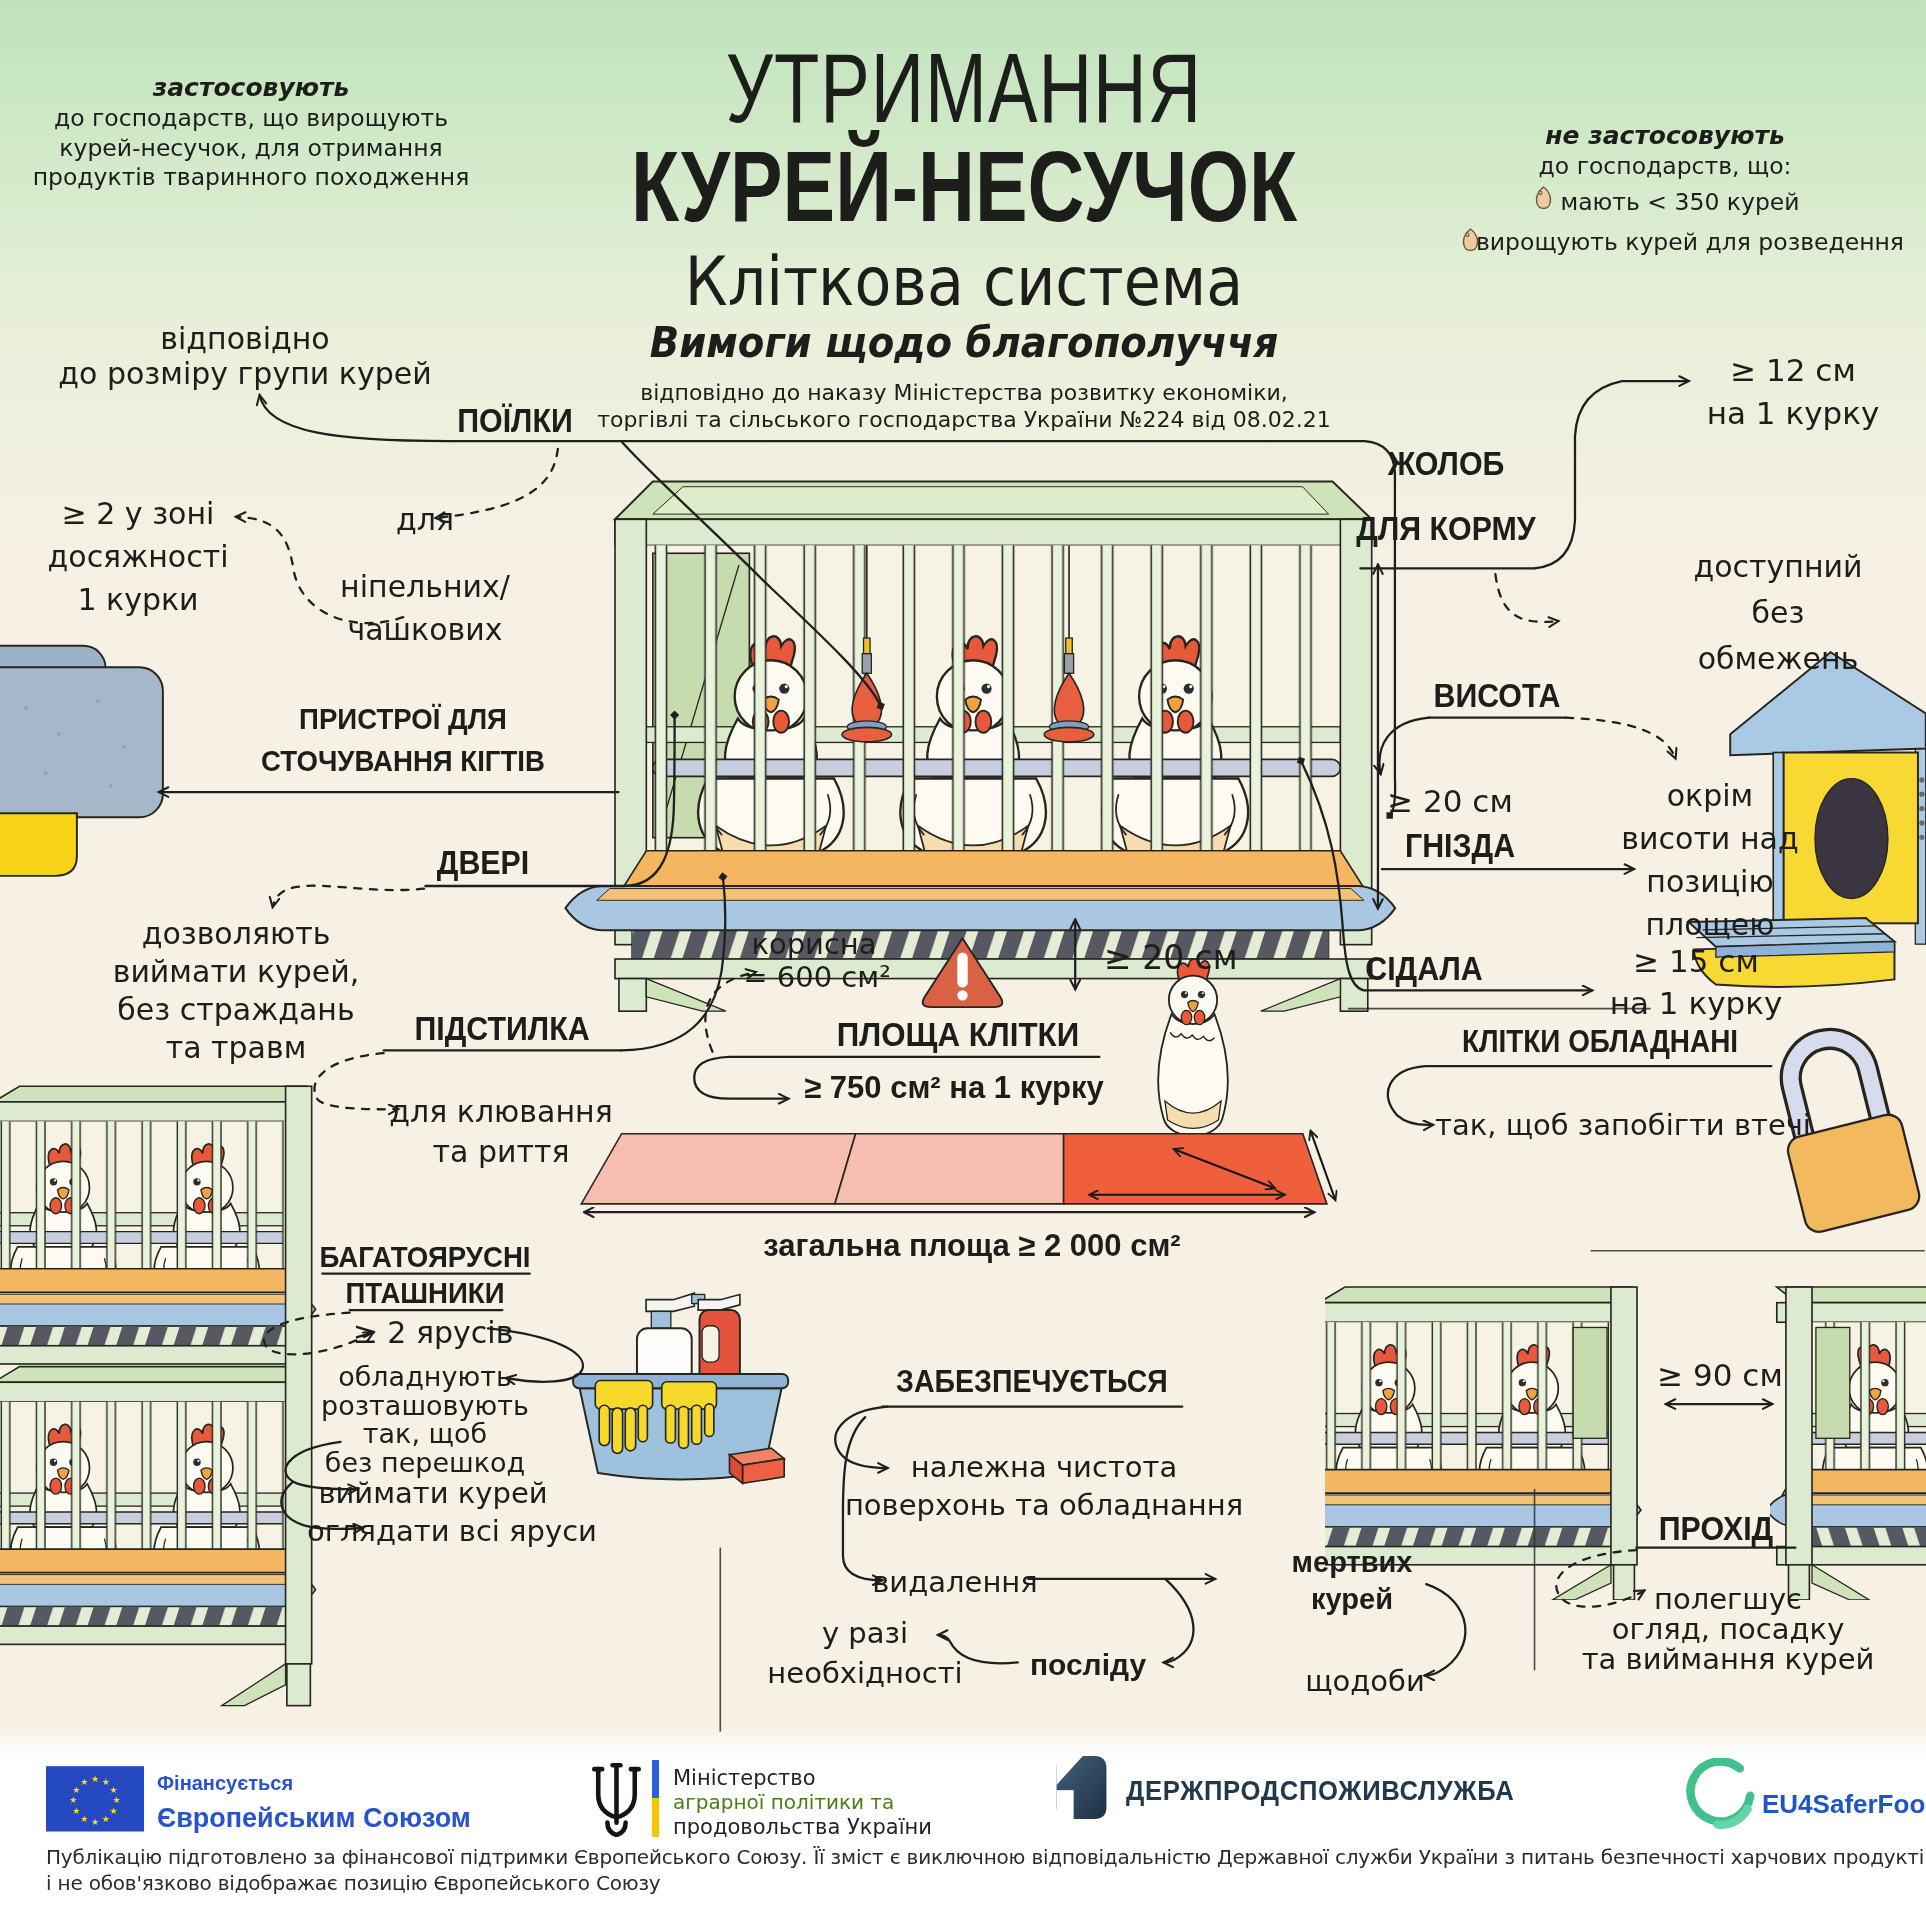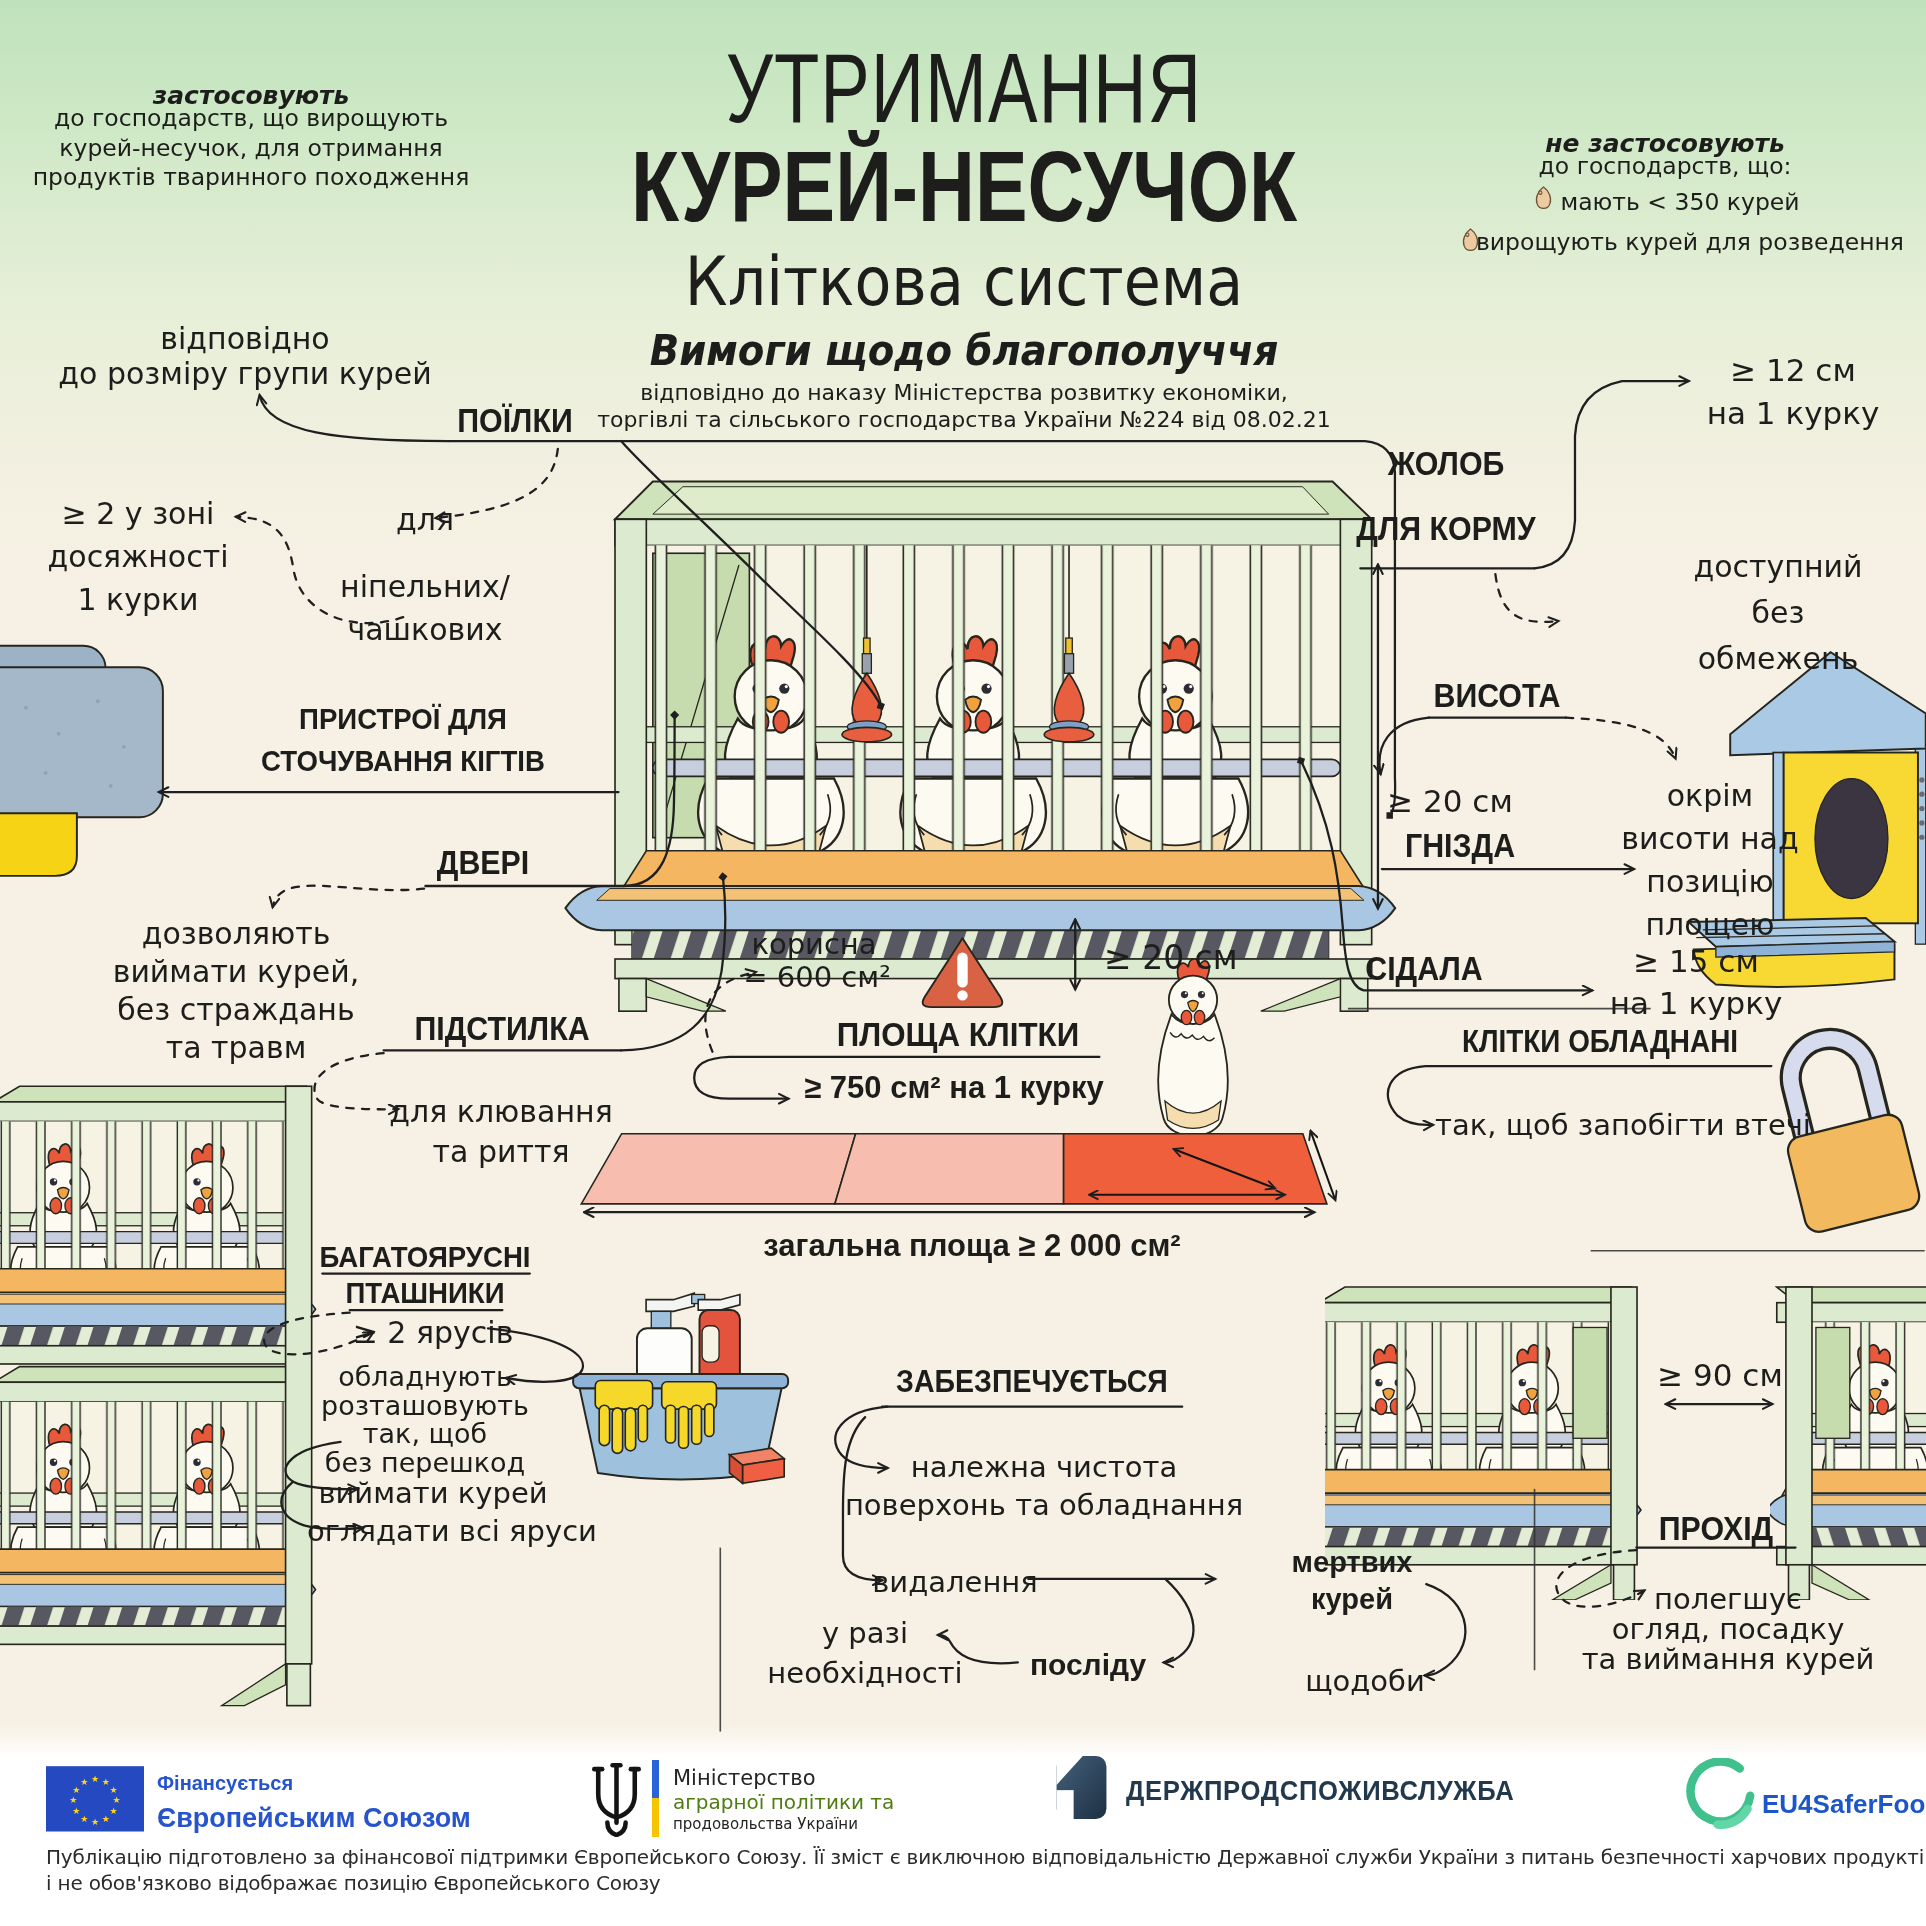--- a/index.html
+++ b/index.html
@@ -2,21 +2,21 @@
 <html style="font-size:10.4px"><head>
 <meta charset="utf-8">
 <style>
   html,body{margin:0;padding:0;}
   body{width:1926px;height:1926px;position:relative;overflow:hidden;
        background:linear-gradient(180deg,#bfe2bc 0%,#cde8c5 6%,#e7efd8 16%,#f4f0e2 26%,#f7f1e5 34%,#f7f1e5 89.6%,#ffffff 91.3%,#ffffff 100%);}
   .abs{position:absolute;}
   .cx{position:absolute;transform:translateX(-50%);white-space:nowrap;}
   .sq{display:inline-block;transform-origin:50% 50%;}
   .h{font-family:"Liberation Sans",sans-serif;font-weight:700;color:#1d1d1b;}
-  .bi{font-family:"DejaVu Sans",sans-serif;font-style:italic;font-weight:700;color:#1d1d1b;margin-top:8px;}
+  .bi{font-family:"DejaVu Sans",sans-serif;font-style:italic;font-weight:700;color:#1d1d1b;}
   .it{font-family:"DejaVu Sans",sans-serif;color:#1d1d1b;}
   .rg{font-family:"DejaVu Sans",sans-serif;color:#1d1d1b;}
   svg{display:block;}
 </style>
 </head>
 <body>
 
 <svg width="0" height="0" style="position:absolute" aria-hidden="true">
   <defs>
     <marker id="ma" markerWidth="6.5" markerHeight="6" refX="4.6" refY="2.5" orient="auto">
@@ -449,21 +449,21 @@
       <path d="M70,14 V52 Q70,80 42,88"></path>
     <path d="M28,96 Q28,110 42,115 Q56,110 56,96"></path>
       <path d="M36,8 H48"></path>
       <path d="M8,14 H20"></path>
       <path d="M64,14 H76"></path>
   </g>
 </svg>
 <div class="abs" style="left:652px;top:1760px;width:6.5px;height:77px;background:linear-gradient(180deg,#2b62d9 50%,#f6c500 50%)"></div>
 <div class="abs rg" style="left:673px;top:1766px;font-size:21px;color:#242424">Міністерство</div>
 <div class="abs rg" style="left:673px;top:1790px;font-size:20px;color:#4d7c0f">аграрної політики та</div>
-<div class="abs rg" style="left:673px;top:1815px;font-size:15px;color:#242424">продовольства України</div>
+<div class="abs rg" style="left:673px;top:1815px;font-size:21px;color:#242424">продовольства України</div>
 
 <svg class="abs" style="left:1050px;top:1756px" width="63" height="63" viewBox="0 0 96 96">
   <rect x="10" y="0" width="76" height="96" rx="16" fill="url(#spsg)"></rect>
   <path d="M10,0 H50 L10,44 Z" fill="#fff"></path>
   <path d="M10,52 H36 V96 H10 Z" fill="#fff"></path>
 </svg>
 <div class="abs h" style="left:1126px;top:1776px;font-size:27px;color:#22384d;letter-spacing:0.7px"><span class="sq" style="transform:scaleX(.95);transform-origin:0 50%">ДЕРЖПРОДСПОЖИВСЛУЖБА</span></div>
 
 <svg class="abs" style="left:1685px;top:1758px" width="73" height="73" viewBox="0 0 112 112">
   <path d="M84,16 A46,46 0 1 0 100,58" fill="none" stroke="#3fc08c" stroke-width="13" stroke-linecap="round"></path>

